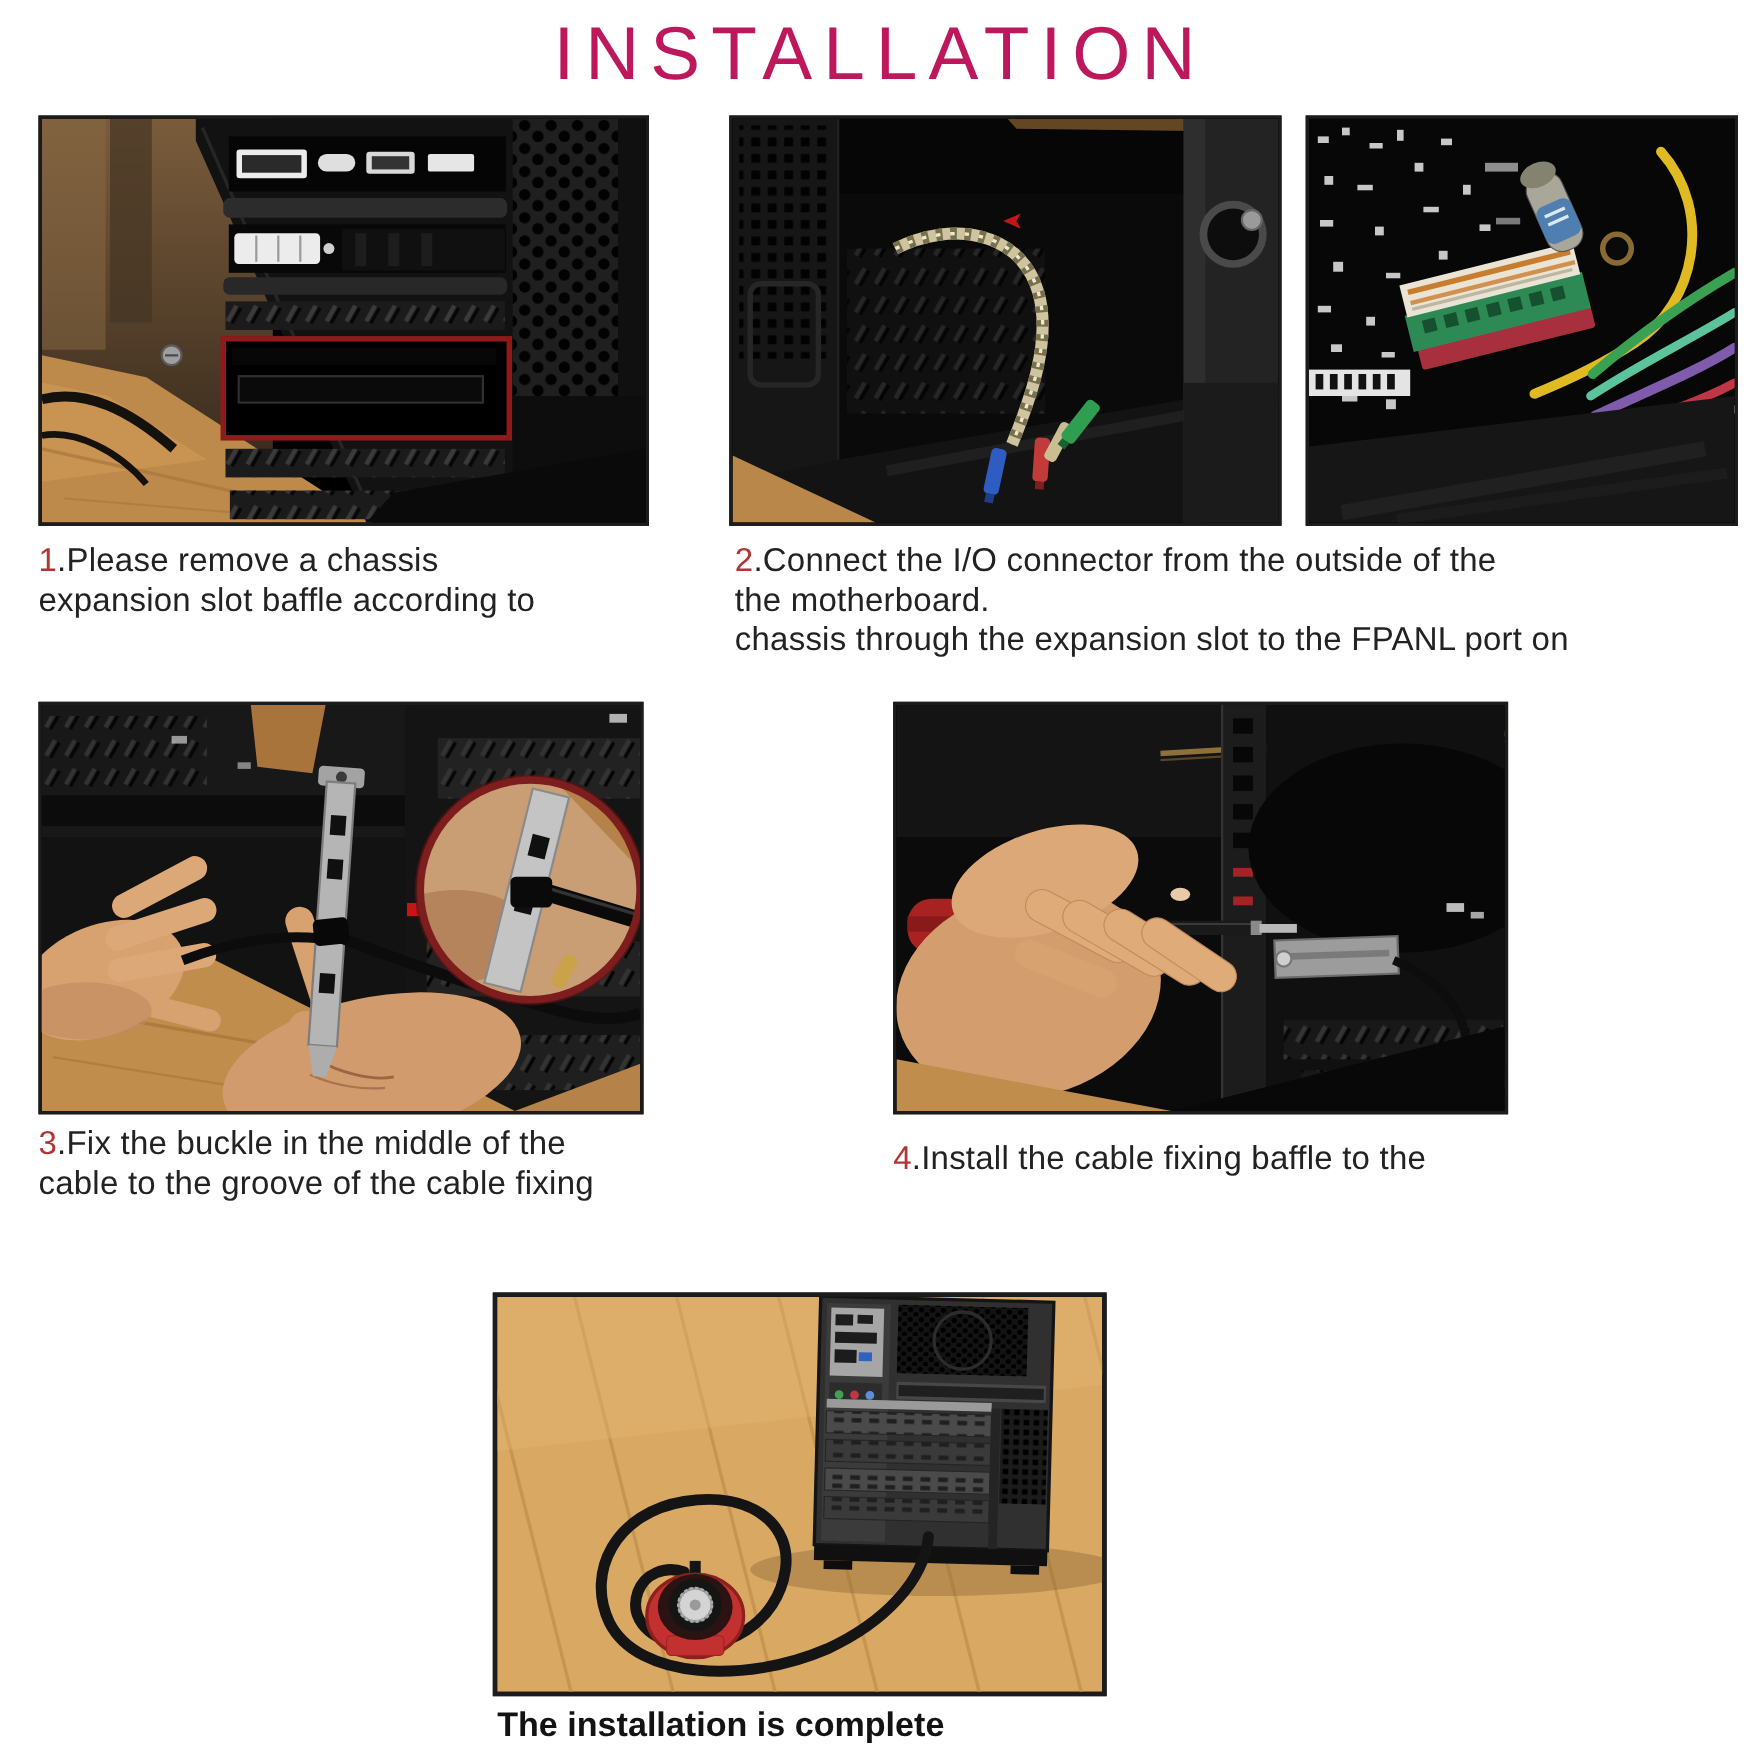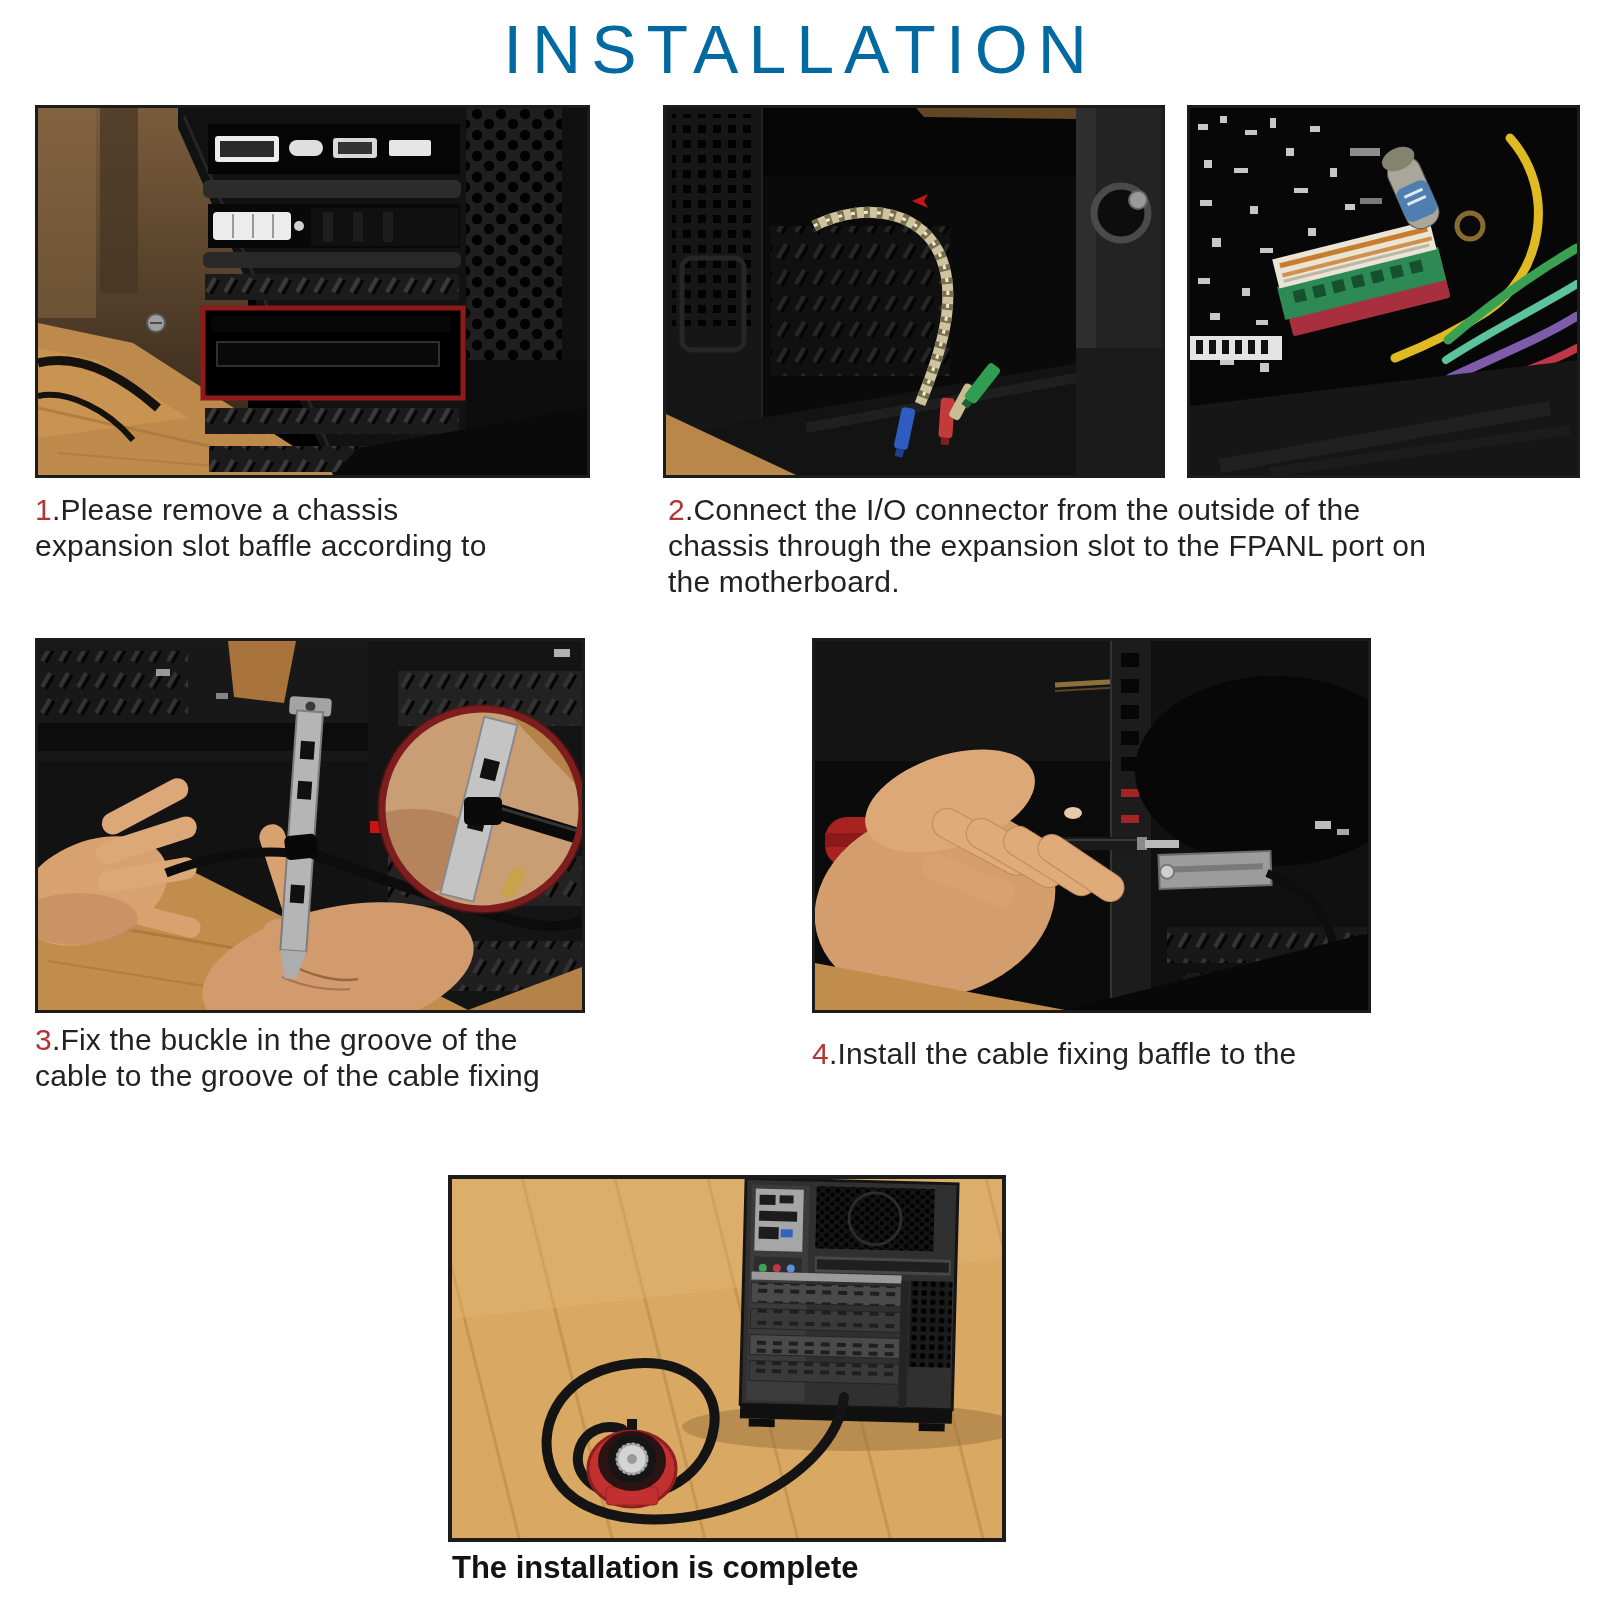--- a/index.html
+++ b/index.html
@@ -1,19 +1,19 @@
 <!DOCTYPE html>
 <html><head>
 <meta charset="utf-8">
 <style>
   html,body{margin:0;padding:0;background:#ffffff;}
   #page{position:relative;width:1600px;height:1600px;background:#ffffff;
         font-family:"Liberation Sans","DejaVu Sans",sans-serif;overflow:hidden;}
   .title{position:absolute;left:0;top:10px;width:1600px;text-align:center;
-         font-size:68px;letter-spacing:10px;color:#0369a1;font-weight:400;}
+         font-size:68px;letter-spacing:10px;color:#be185d;font-weight:400;}
   .photo{position:absolute;border:3px solid #1c1c1c;box-sizing:border-box;
          background:#000;margin:0;padding:0;}
   .photo svg{display:block;width:100%;height:100%;}
   .caption{position:absolute;font-size:30px;line-height:1.2;color:#222;letter-spacing:.2px;}
   .caption .ln{display:block;}
   .caption .num{color:#b23434;}
   .footer-caption{position:absolute;font-size:31px;font-weight:bold;color:#131313;text-align:center;}
 </style>
 </head>
 <body>
@@ -241,22 +241,22 @@
       </g>
     </svg>
   </div>
 
   <div class="caption" style="left:35px;top:492px;width:600px">
     <span class="ln"><span class="num">1</span><span>.</span><span>Please remove a chassis</span></span>
     <span class="ln">expansion slot baffle according to</span>
   </div>
   <div class="caption" style="left:668px;top:492px;width:900px">
     <span class="ln"><span class="num">2</span><span>.</span><span>Connect the I/O connector from the outside of the</span></span>
+    <span class="ln">the motherboard.</span>
     <span class="ln">chassis through the expansion slot to the FPANL port on</span>
-    <span class="ln">the motherboard.</span>
   </div>
 
   <div class="photo" style="left:35px;top:638px;width:550px;height:375px" aria-label="Hands fitting the cable buckle into the groove of the metal baffle, with magnified circular inset">
     <svg viewBox="0 0 544 369">
       <defs>
         <pattern id="s3v" width="18" height="26" patternUnits="userSpaceOnUse">
           <path d="M4,20 L12,6" stroke="#333" stroke-width="4" fill="none"></path>
           <path d="M8,22 L16,8" stroke="#050505" stroke-width="3" fill="none"></path>
         </pattern>
         <clipPath id="s3c">
@@ -412,21 +412,21 @@
         <rect x="252" y="178" width="28" height="98" rx="14" fill="#dfab79" stroke="#c08a5e" stroke-width="1" transform="rotate(-56 266 227)"></rect>
         <rect x="105" y="225" width="98" height="26" rx="13" fill="#d7a170" transform="rotate(22 150 238)"></rect>
         <ellipse cx="258" cy="172" rx="9" ry="6" fill="#e8c9a8"></ellipse>
       </g>
       <polygon points="0,322 250,369 0,369" fill="#c08d4d"></polygon>
       <polygon points="250,369 553,292 553,369" fill="#080808"></polygon>
     </svg>
   </div>
 
   <div class="caption" style="left:35px;top:1022px;width:620px">
-    <span class="ln"><span class="num">3</span><span>.</span><span>Fix the buckle in the groove of the</span></span>
+    <span class="ln"><span class="num">3</span><span>.</span><span>Fix the buckle in the middle of the</span></span>
     <span class="ln">cable to the groove of the cable fixing</span>
   </div>
   <div class="caption" style="left:812px;top:1036px;width:620px">
     <span class="ln"><span class="num">4</span><span>.</span><span>Install the cable fixing baffle to the</span></span>
   </div>
 
   <div class="photo" style="left:448px;top:1175px;width:558px;height:367px;border-width:4px" aria-label="Rear of assembled PC tower on a wood floor with the cable looped and ending in a round knob controller">
     <svg viewBox="0 0 550 359">
       <defs>
         <pattern id="s5dot" width="10" height="9" patternUnits="userSpaceOnUse">

